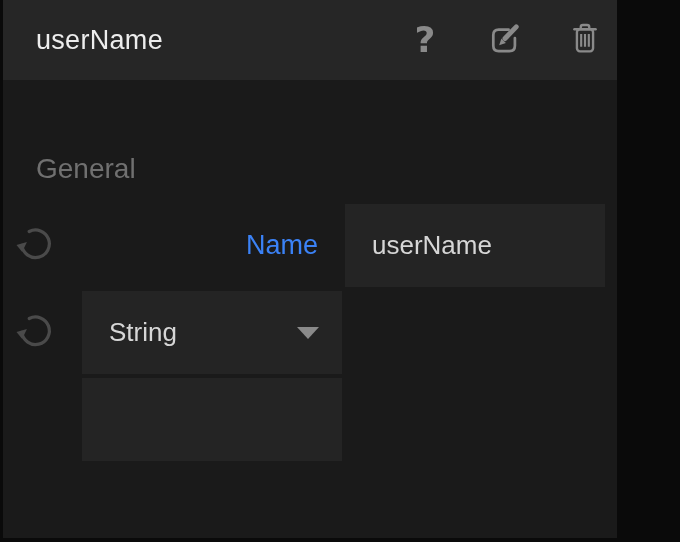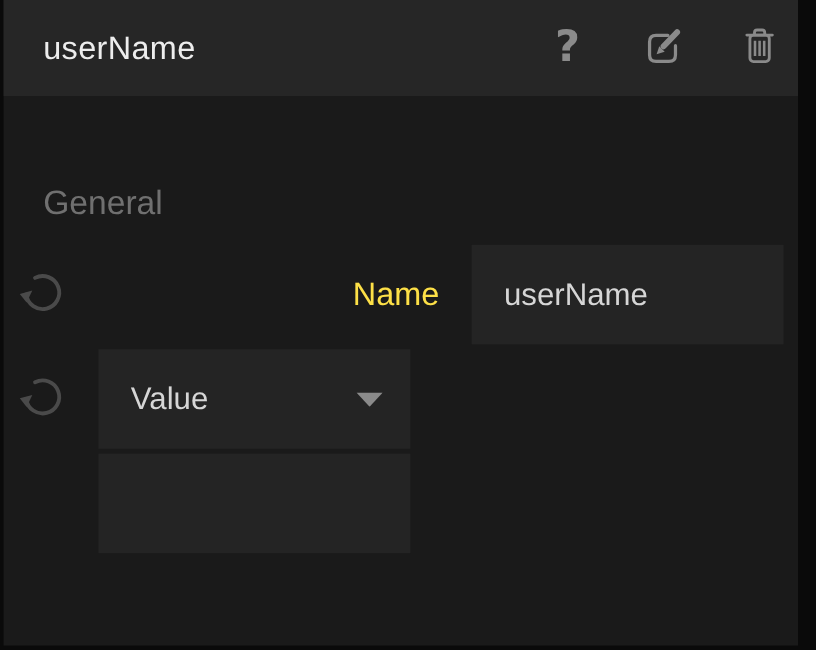--- a/index.html
+++ b/index.html
@@ -3,21 +3,21 @@
 <meta charset="utf-8">
 <style>
   * { margin:0; padding:0; box-sizing:border-box; }
   html,body { width:680px; height:542px; }
   body {
     background:#0a0a0a;
     font-family:"Liberation Sans","DejaVu Sans",sans-serif;
     overflow:hidden;
   }
   .panel {
-    position:absolute; left:3px; top:0; width:662px; height:538px;
+    position:absolute; left:3px; top:0; width:614px; height:538px;
     background:#1a1a1a;
   }
   
   .header {
     height:80px; background:#262626;
     display:flex; align-items:center;
     padding:0 14px 0 33px;
   }
   .header-title {
     color:#ededed; font-size:27px; font-weight:400; letter-spacing:0.3px;
@@ -43,21 +43,21 @@
     display:flex; align-items:center;
     height:83px; margin-bottom:4px;
   }
   .reset-slot {
     width:40px; height:46px; margin-left:12px;
     display:flex; align-items:center; justify-content:center;
     background:none; border:none; padding:0; cursor:pointer;
   }
   .row-label {
     flex:1; text-align:right;
-    color:#fde047; font-size:27px; font-weight:400;
+    color:#3b82f6; font-size:27px; font-weight:400;
   }
   .field {
     width:260px; height:83px;
     margin-left:27px; margin-right:12px;
     background:#242424; border:none;
     display:flex; align-items:center;
   }
   input.field {
     color:#d6d6d6; font-size:26px;
     padding:0 20px 0 27px; outline:none;
@@ -120,21 +120,21 @@
     <div class="row">
       <button class="reset-slot">
         <span>
           <svg width="38" height="42" viewBox="0 0 40 40" fill="none">
             <path d="M13.9 6.9 A 14.5 14.5 0 1 1 6.2 21.5" stroke="#4a4a4a" stroke-width="3.4" fill="none" stroke-linecap="round"></path>
             <polygon points="0.5,21 11.5,18 6.5,28.5" fill="#4a4a4a"></polygon>
           </svg>
         </span>
       </button>
       <div class="field dropdown">
-        <span class="dropdown-value">Value</span>
+        <span class="dropdown-value">String</span>
         <svg class="chevron-down" width="22" height="12" viewBox="0 0 22 12">
           <polygon points="0,0 22,0 11,12" fill="#8a8a8a"></polygon>
         </svg>
       </div>
     </div>
 
     <div class="row">
       <span class="reset-slot"></span>
       <input class="field" type="text" value="" style="">
     </div>

